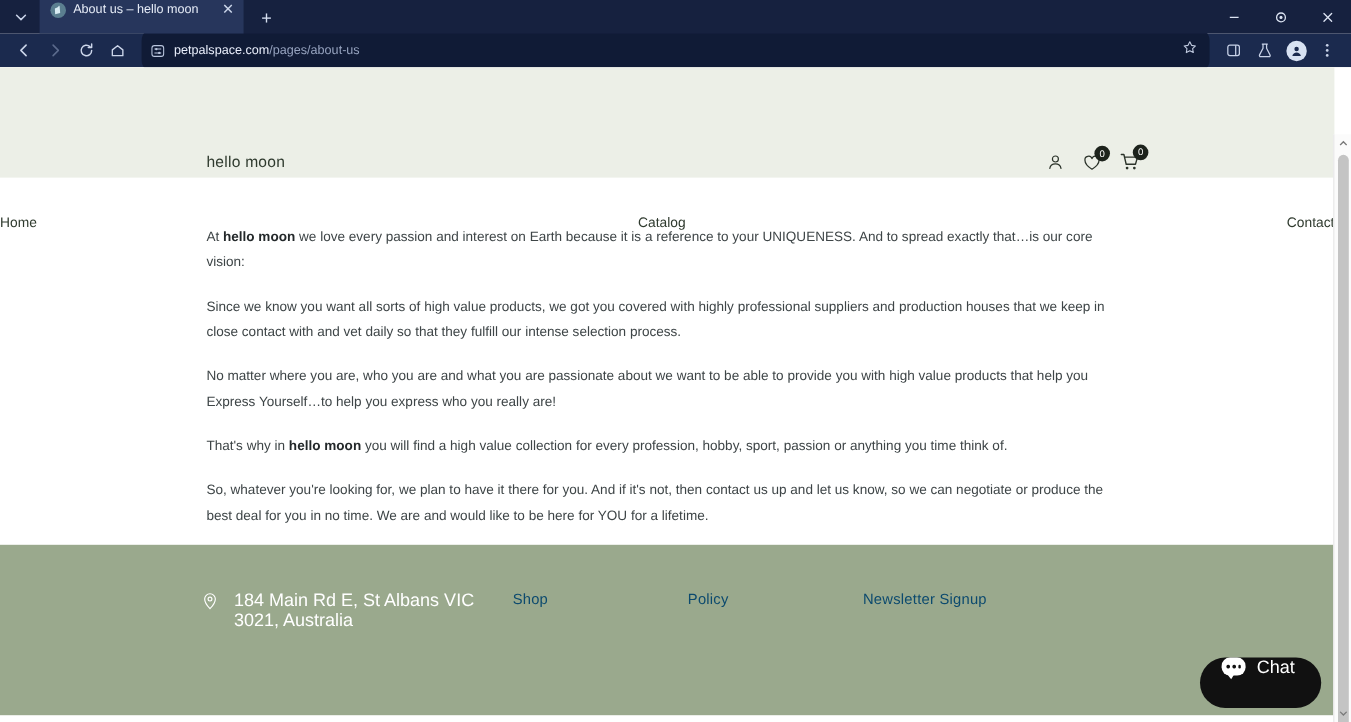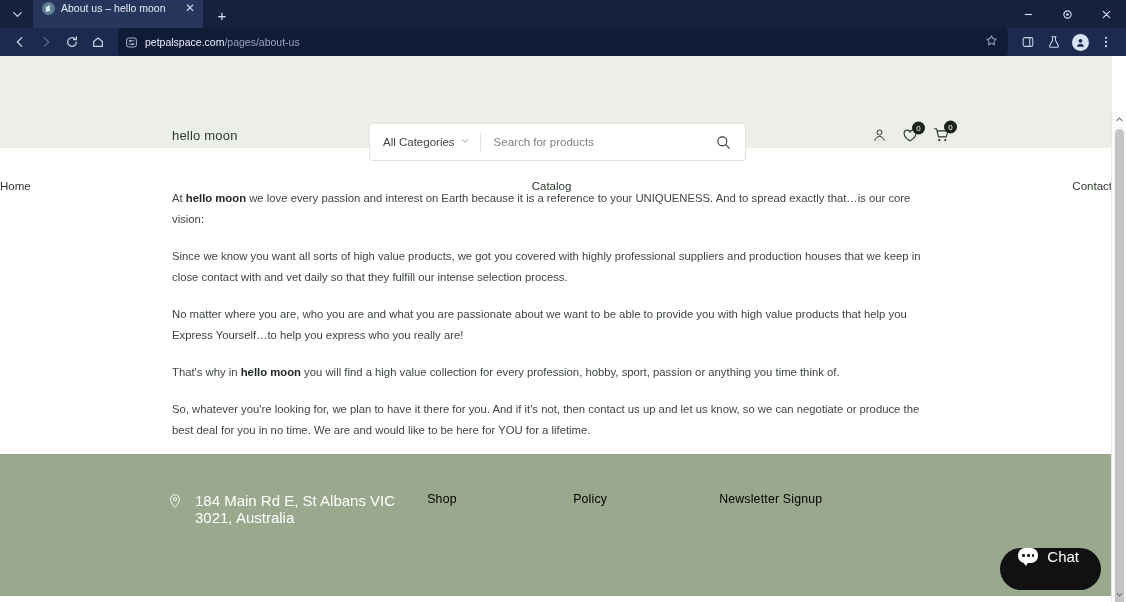--- a/index.html
+++ b/index.html
@@ -156,21 +156,21 @@
   .fcol { width: 152px; }
   .fcol-news { width: 230px; }
 
   .fcontact-row {
     display:flex; align-items:flex-start; gap: 11px; margin-bottom: 22px;
     color:#ffffff; font-size: 15px;
   }
   .fcontact-row .fic { width:18px;height:18px;display:flex;align-items:center;justify-content:center;color:#fff;flex:0 0 auto; }
 
   .fcol h4, .fcol-news h4 {
-    font-size: 12.3px; font-weight: 400; color:#000000;
+    font-size: 12.3px; font-weight: 400; color:#0c4a6e;
     margin-bottom: 27px; letter-spacing:.2px;
   }
 
   
   .chat-widget {
     position:absolute; right: 25px; bottom: 12px;
     background:#111; color:#fff; border-radius: 22px;
     height: 42px; display:flex; align-items:flex-start; gap: 9px;
     padding: 0 22px 0 18px; z-index: 30;
   }
@@ -312,38 +312,20 @@
         </svg>
     </div>
   </div>
 
   <div class="viewport">
     <div class="page">
 
       <div class="site-header">
         <div class="logo">hello moon</div>
 
-        <div class="searchbar">
-          <div class="cat-select">
-            <span>All Categories</span>
-            <span class="cat-caret">
-              <svg width="8" height="8" viewBox="0 0 10 10">
-                  <path d="M1.5 3.3L5 6.7l3.5-3.4" fill="none" stroke="currentColor" stroke-width="1.1" stroke-linecap="round" stroke-linejoin="round"></path>
-                </svg>
-            </span>
-          </div>
-          <div class="sep"></div>
-          <input class="search-input" type="text" placeholder="Search for products" style="">
-          <div class="search-go">
-            <svg width="15" height="15" viewBox="0 0 18 18">
-                <circle cx="7.6" cy="7.6" r="5.4" fill="none" stroke="currentColor" stroke-width="1.3"></circle>
-                <line x1="11.6" y1="11.6" x2="16" y2="16" stroke="currentColor" stroke-width="1.3" stroke-linecap="round"></line>
-              </svg>
-          </div>
-        </div>
 
         <div class="header-icons">
           <span class="hicon">
             <svg width="15" height="15" viewBox="0 0 18 18">
                 <circle cx="9" cy="6" r="3" fill="none" stroke="currentColor" stroke-width="1.2"></circle>
                 <path d="M3.4 15.4c.5-3 2.9-4.6 5.6-4.6s5.1 1.6 5.6 4.6" fill="none" stroke="currentColor" stroke-width="1.2" stroke-linecap="round"></path>
               </svg>
           </span>
           <span class="hicon">
             <svg width="16" height="16" viewBox="0 0 18 18">

